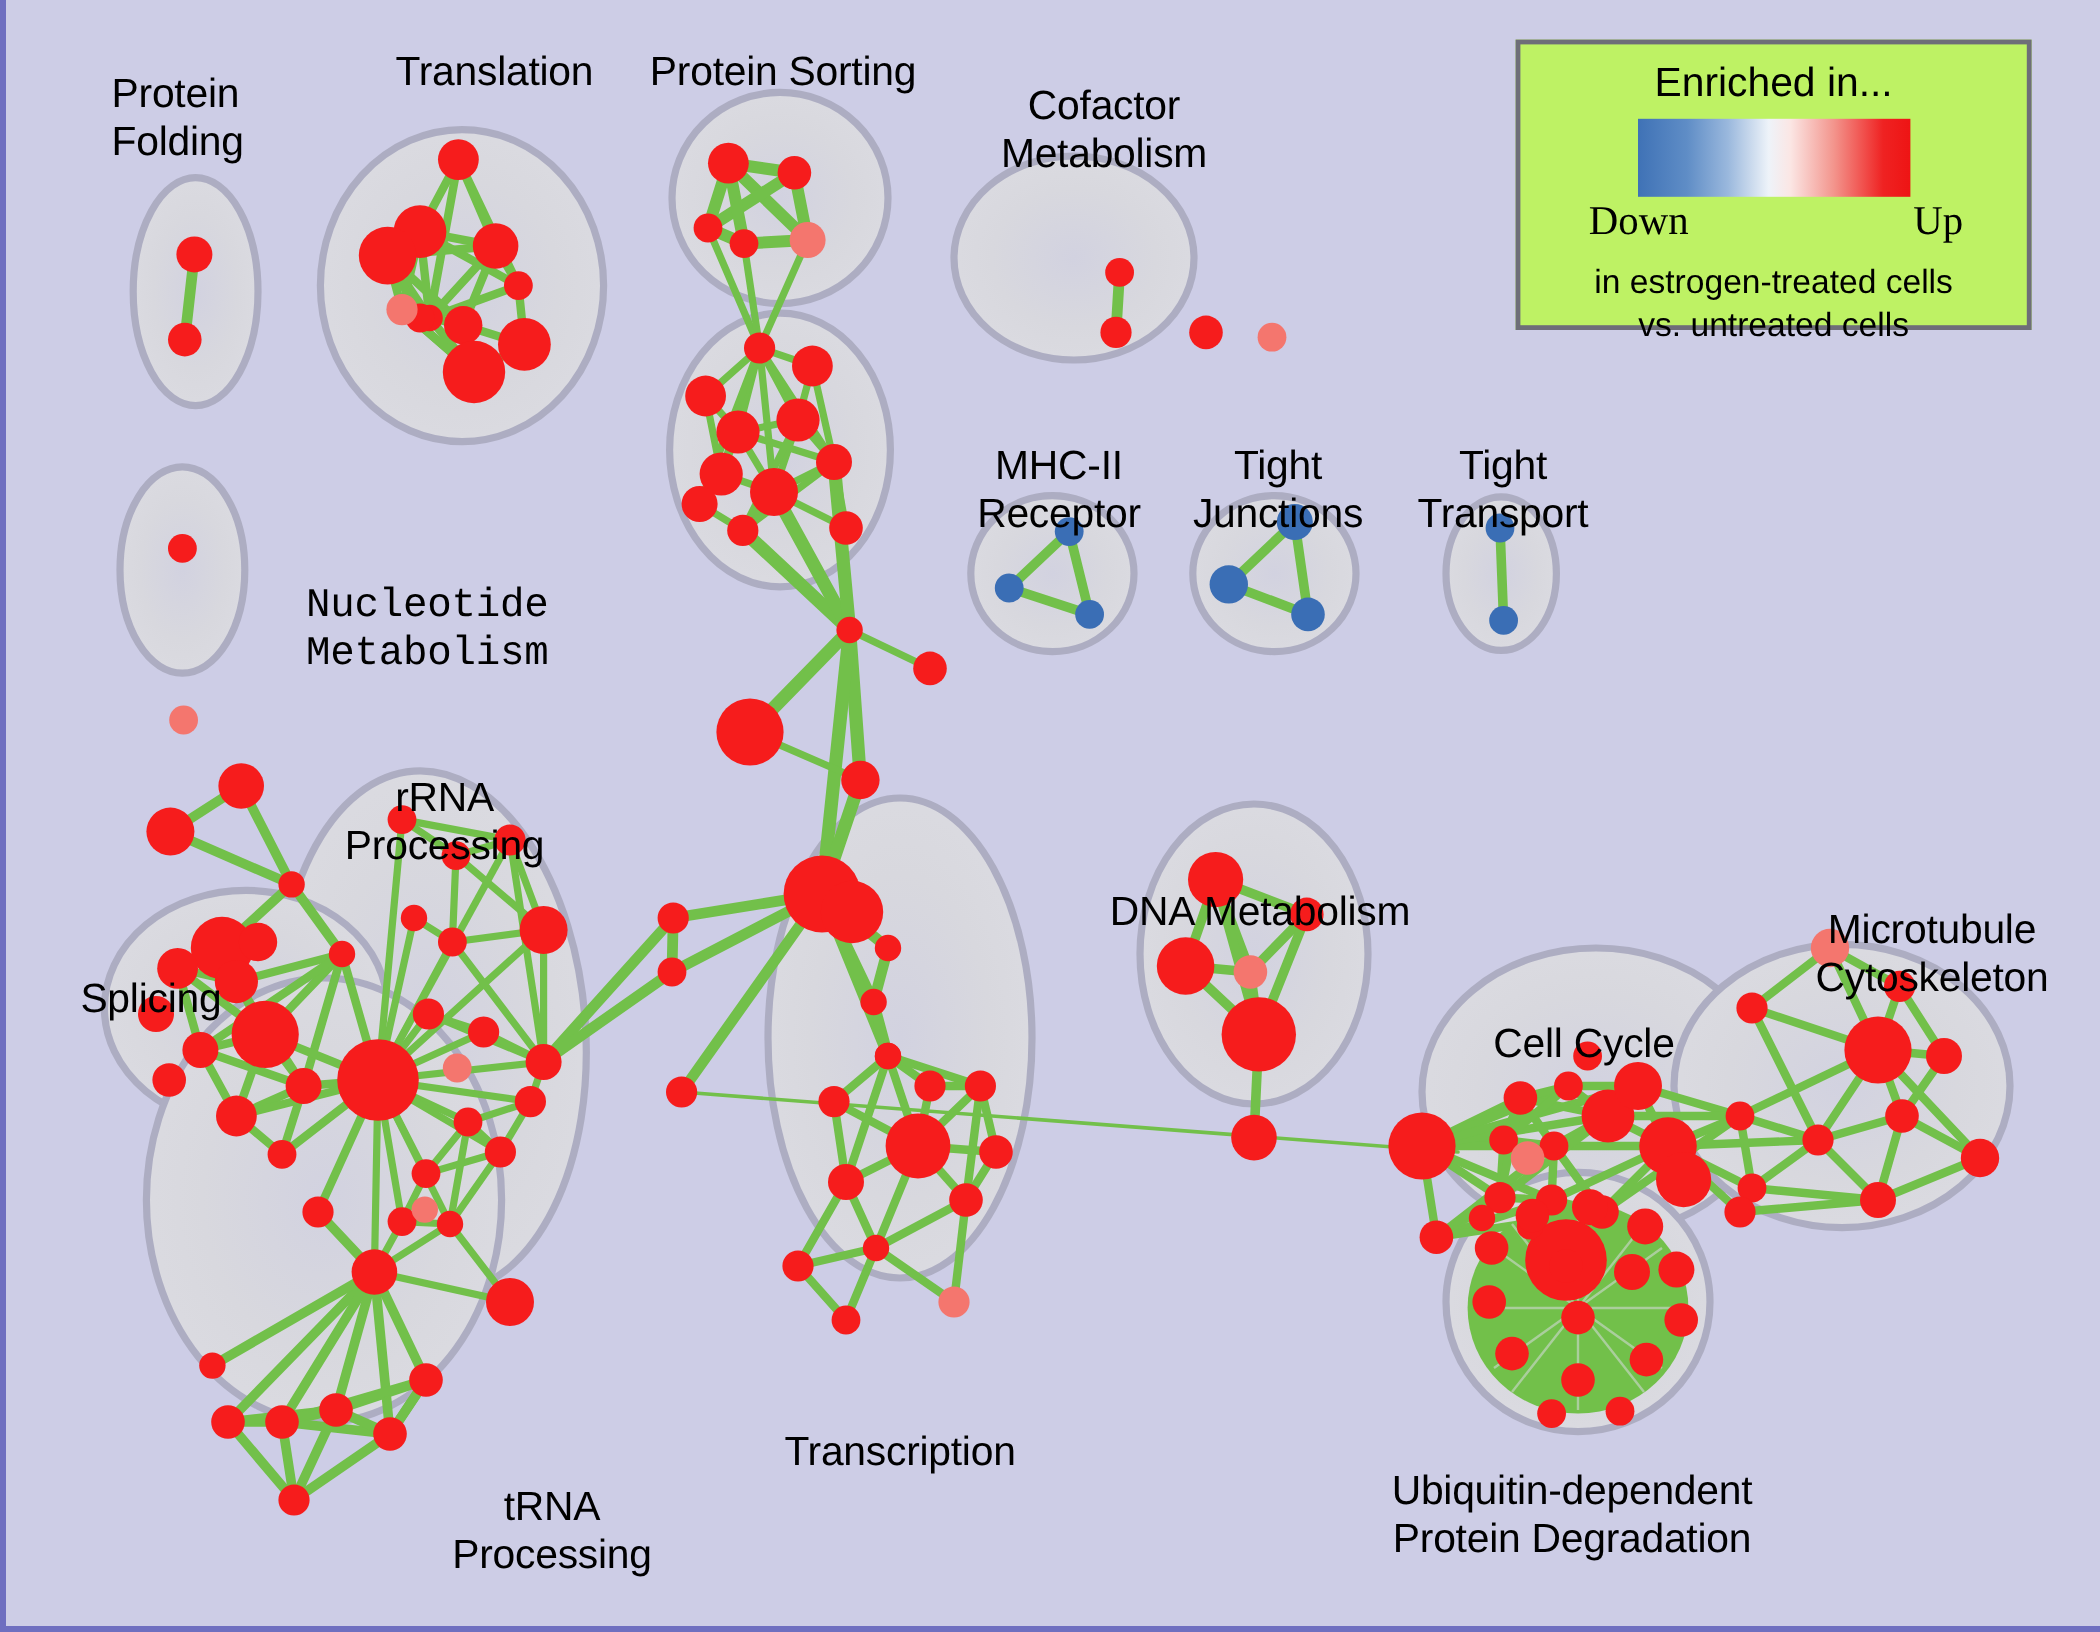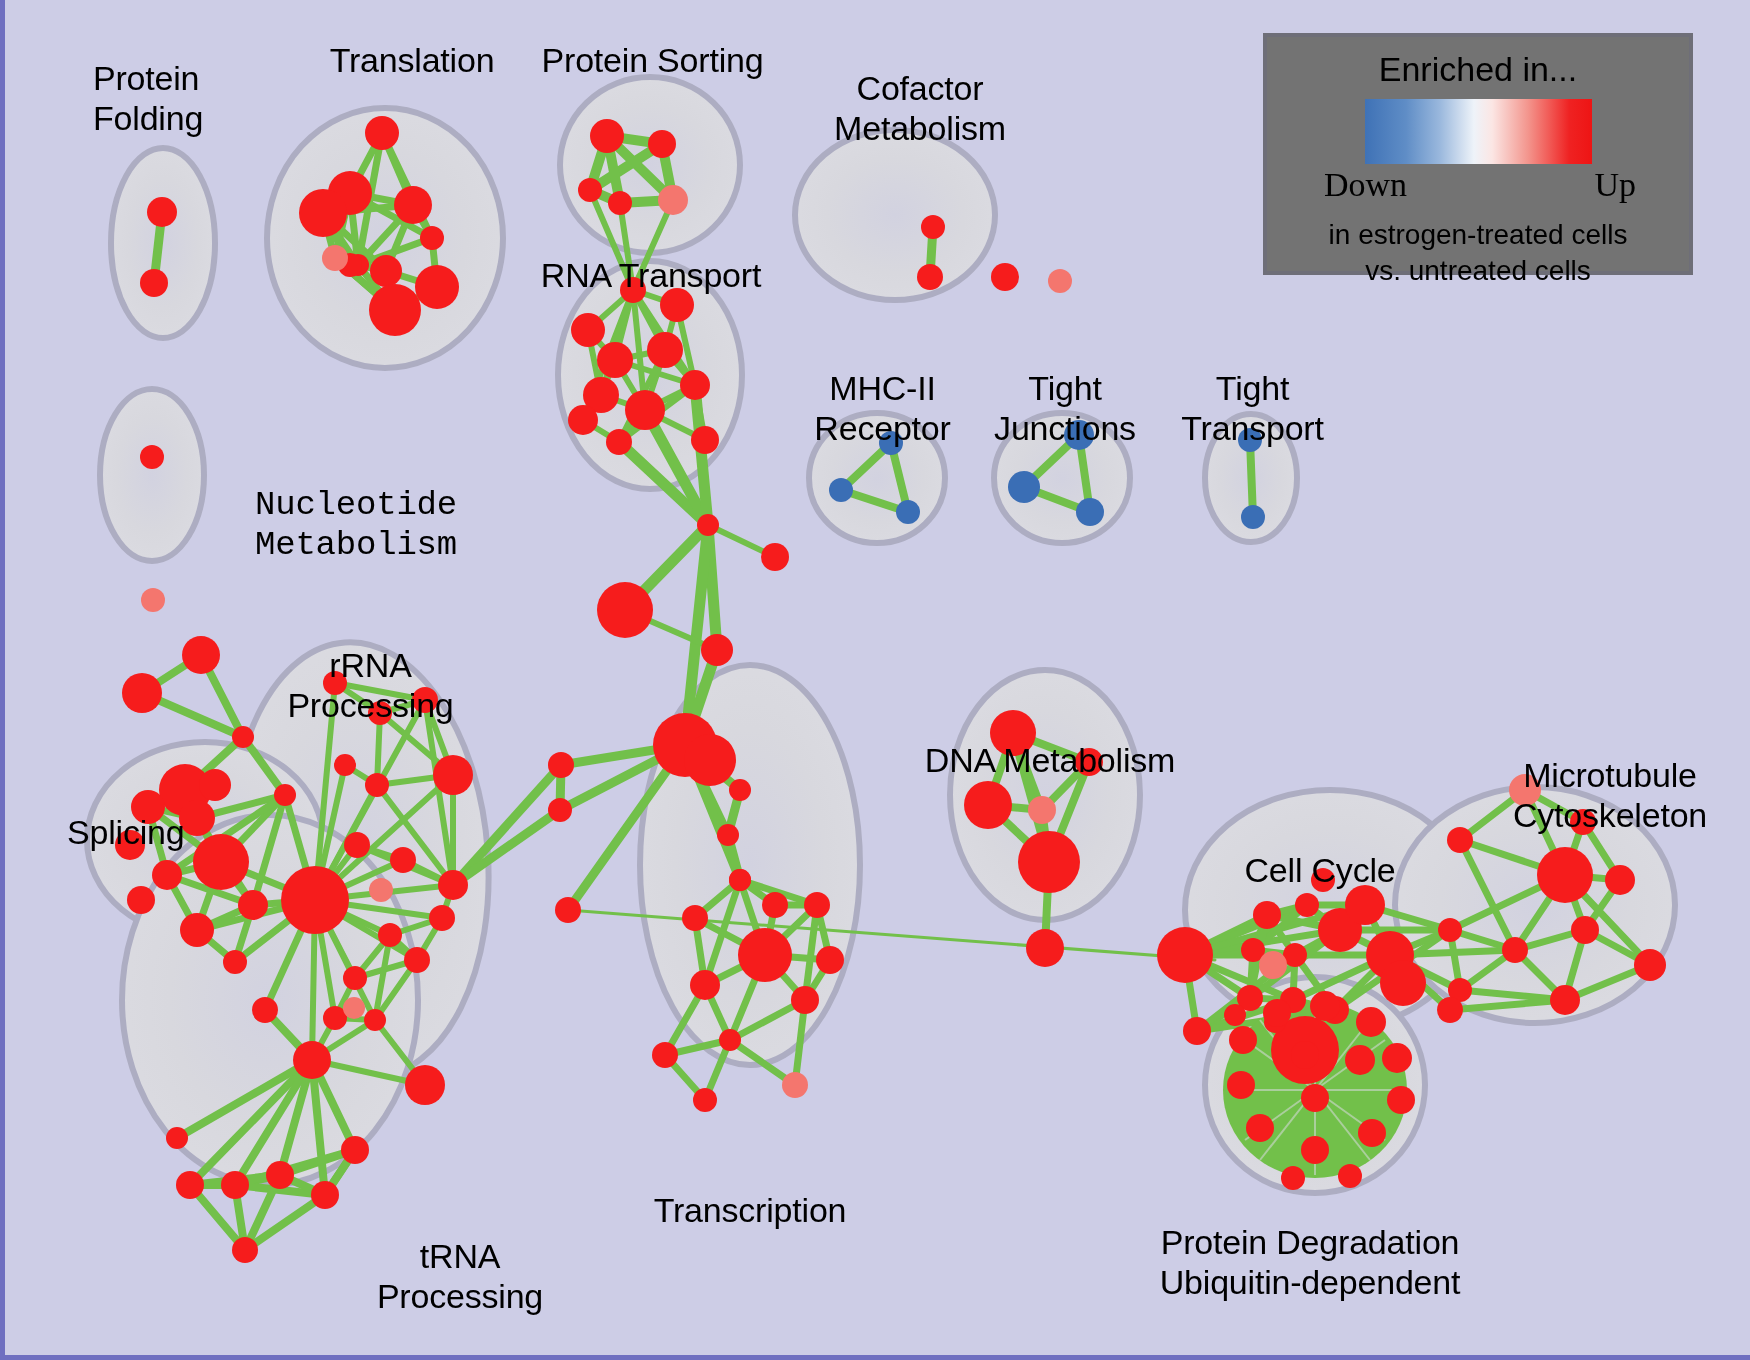--- a/index.html
+++ b/index.html
@@ -26,21 +26,21 @@
     font-family:"Liberation Sans", sans-serif;
     white-space:pre;
     text-align:center;
     letter-spacing:-0.2px;
   }
   
   #legend{
     position:absolute;
     left:1258px;top:33px;
     width:430px;height:242px;
-    background:#737373;
+    background:#bef264;
     border:4px solid #6e6e78;
     box-sizing:border-box;
     text-align:center;
   }
   #legend .ltitle{
     margin-top:13px;
     font-size:34px;
     color:#000;
   }
   #legend .bar{
@@ -693,34 +693,33 @@
         <circle cx="1310" cy="1150" r="14"></circle>
           <circle cx="1288" cy="1178" r="12"></circle>
         <circle cx="1345" cy="1176" r="12"></circle>
       </g>
     </g>
   </svg>
 
   <div class="clabel" style="left:88px;top:58px;width:180px;text-align:left;"><div>Protein</div><div>Folding</div></div>
   <div class="clabel" style="left:292px;top:40px;width:230px;">Translation</div>
   <div class="clabel" style="left:510px;top:40px;width:275px;">Protein Sorting</div>
-  <div class="clabel" style="left:515px;top:255px;width:262px;">RNA Transport</div>
   <div class="clabel" style="left:800px;top:68px;width:230px;"><div>Cofactor</div><div>Metabolism</div></div>
   <div class="clabel" style="left:785px;top:368px;width:185px;"><div>MHC-II</div><div>Receptor</div></div>
   <div class="clabel" style="left:975px;top:368px;width:170px;"><div>Tight</div><div>Junctions</div></div>
   <div class="clabel" style="left:1155px;top:368px;width:185px;"><div>Tight</div><div>Transport</div></div>
   <div class="clabel" style="left:226px;top:485px;width:250px;font-family:Liberation Mono, monospace;"><div>Nucleotide</div><div>Metabolism</div></div>
   <div class="clabel" style="left:258px;top:645px;width:215px;"><div>rRNA</div><div>Processing</div></div>
   <div class="clabel" style="left:62px;top:812px;width:175px;text-align:left;">Splicing</div>
   <div class="clabel" style="left:345px;top:1208px;width:220px;margin-top:28px;"><div>tRNA</div><div>Processing</div></div>
   <div class="clabel" style="left:620px;top:1190px;width:250px;">Transcription</div>
   <div class="clabel" style="left:905px;top:740px;width:280px;">DNA Metabolism</div>
   <div class="clabel" style="left:1215px;top:850px;width:200px;">Cell Cycle</div>
   <div class="clabel" style="left:1455px;top:755px;width:300px;"><div>Microtubule</div><div>Cytoskeleton</div></div>
-  <div class="clabel" style="left:1105px;top:1222px;width:400px;"><div>Protein Degradation</div><div>Ubiquitin-dependent</div></div>
+  <div class="clabel" style="left:1105px;top:1222px;width:400px;"><div>Ubiquitin-dependent</div><div>Protein Degradation</div></div>
 
   <div id="legend">
     <div class="ltitle">Enriched in...</div>
     <div class="bar"></div>
     <div class="ends">
       <span class="dn">Down</span>
       <span class="up">Up</span>
     </div>
     <div class="sub">in estrogen-treated cells</div>
     <div class="sub">vs. untreated cells</div>

